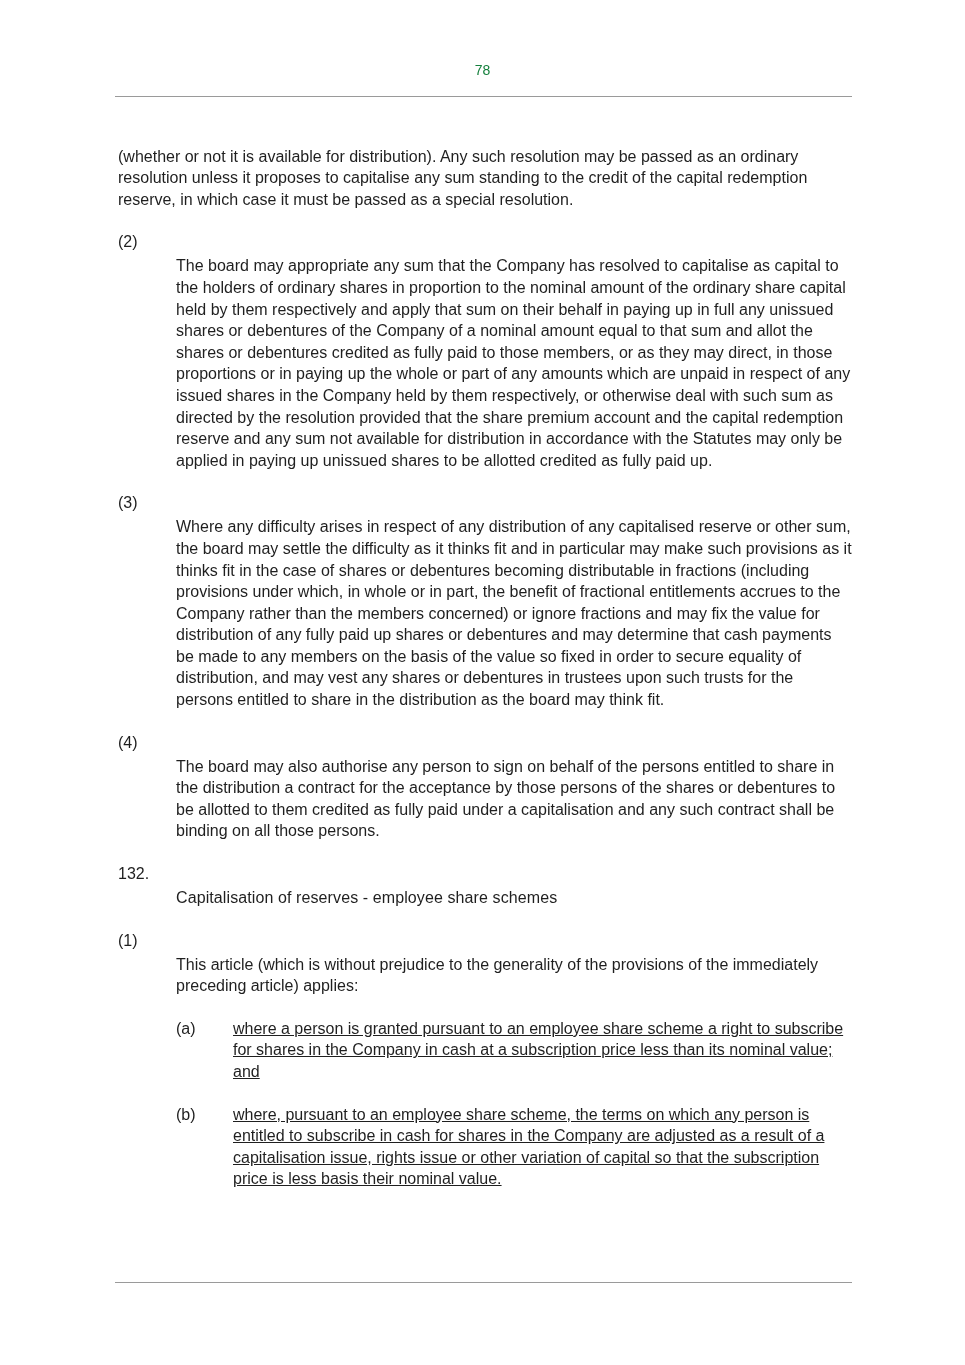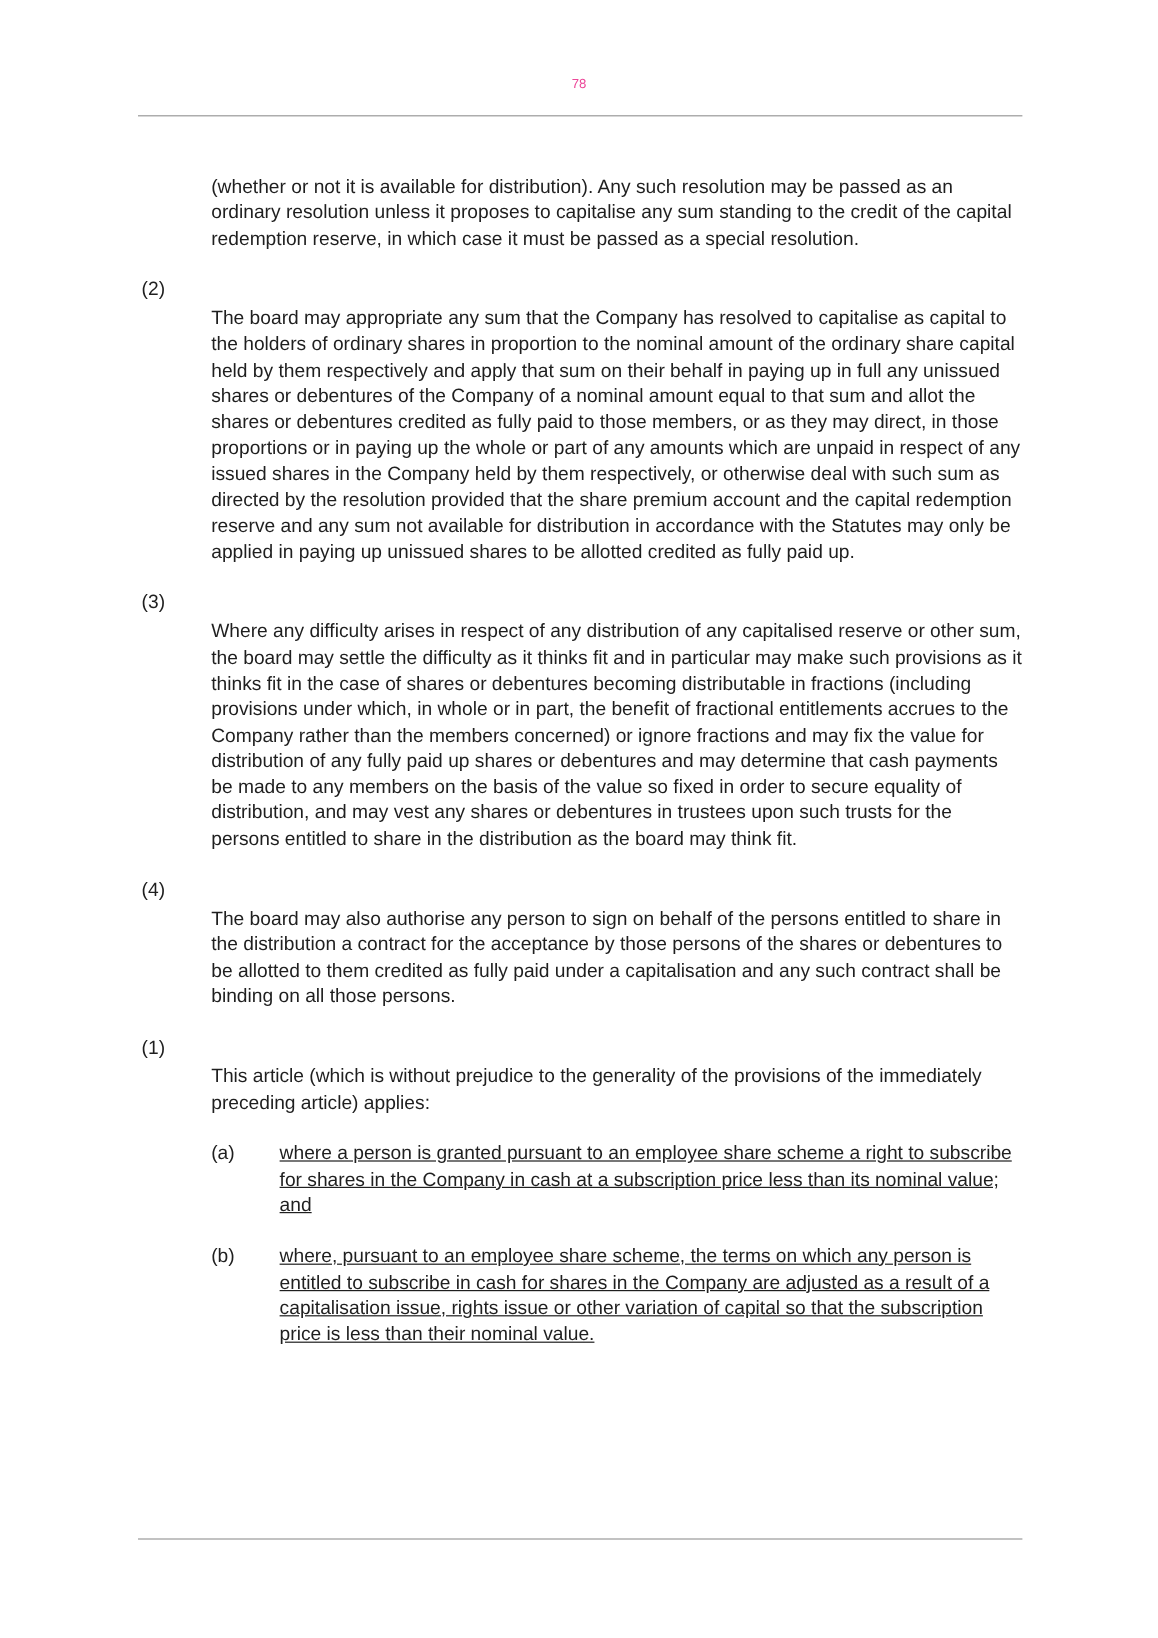--- a/index.html
+++ b/index.html
@@ -16,22 +16,22 @@
     font-family: "Liberation Sans", "DejaVu Sans", sans-serif;
     color: #1f1f1f;
     font-size: 16px;
     line-height: 21.6px;
     overflow: hidden;
     box-sizing: border-box;
   }
   .page-number {
     padding-top: 60px;
     text-align: center;
-    font-size: 11px;
-    color: #ec4899;
+    font-size: 14px;
+    color: #15803d;
   }
   .rule {
     border-top: 1px solid #9a9a9a;
     height: 0;
   }
   .top-rule {
     margin: 14px 113px 0 115px;
   }
   .bottom-rule {
     position: absolute;
@@ -39,21 +39,20 @@
     right: 113px;
     bottom: 82px;
   }
   .content {
     margin: 49px 113px 0 118px;
   }
   .para {
     margin: 0 0 21px 0;
   }
   .intro {
-    margin-left: 58px;
   }
   .clause {
     display: flex;
     margin: 0 0 21px 0;
   }
   .clause .num {
     flex: 0 0 58px;
   }
   .clause .body {
     flex: 1;
@@ -95,33 +94,37 @@
     <div class="clause">
       <span class="num">(3)</span>
       <span class="body">Where any difficulty arises in respect of any distribution of any capitalised reserve or other sum, the board may settle the difficulty as it thinks fit and in particular may make such provisions as it thinks fit in the case of shares or debentures becoming distributable in fractions (including provisions under which, in whole or in part, the benefit of fractional entitlements accrues to the Company rather than the members concerned) or ignore fractions and may fix the value for distribution of any fully paid up shares or debentures and may determine that cash payments be made to any members on the basis of the value so fixed in order to secure equality of distribution, and may vest any shares or debentures in trustees upon such trusts for the persons entitled to share in the distribution as the board may think fit.</span>
     </div>
 
     <div class="clause">
       <span class="num">(4)</span>
       <span class="body">The board may also authorise any person to sign on behalf of the persons entitled to share in the distribution a contract for the acceptance by those persons of the shares or debentures to be allotted to them credited as fully paid under a capitalisation and any such contract shall be binding on all those persons.</span>
     </div>
 
+    <div class="clause section-heading">
+      <span class="num">132.</span>
+      <span class="body">Capitalisation of reserves - employee share schemes</span>
+    </div>
 
     <div class="clause">
       <span class="num">(1)</span>
       <span class="body">This article (which is without prejudice to the generality of the provisions of the immediately preceding article) applies:</span>
     </div>
 
     <div class="sub">
       <span class="num">(a)</span>
       <span class="body">where a person is granted pursuant to an employee share scheme a right to subscribe for shares in the Company in cash at a subscription price less than its nominal value; and</span>
     </div>
 
     <div class="sub">
       <span class="num">(b)</span>
-      <span class="body">where, pursuant to an employee share scheme, the terms on which any person is entitled to subscribe in cash for shares in the Company are adjusted as a result of a capitalisation issue, rights issue or other variation of capital so that the subscription price is less than their nominal value.</span>
+      <span class="body">where, pursuant to an employee share scheme, the terms on which any person is entitled to subscribe in cash for shares in the Company are adjusted as a result of a capitalisation issue, rights issue or other variation of capital so that the subscription price is less basis their nominal value.</span>
     </div>
 
   </div>
 
   <div class="rule bottom-rule"></div>
 
 </div>
 
 </body></html>

